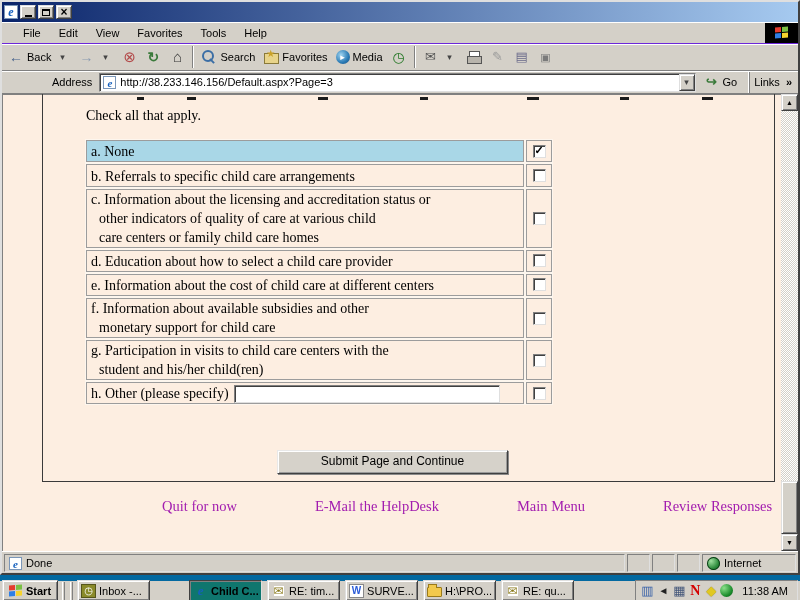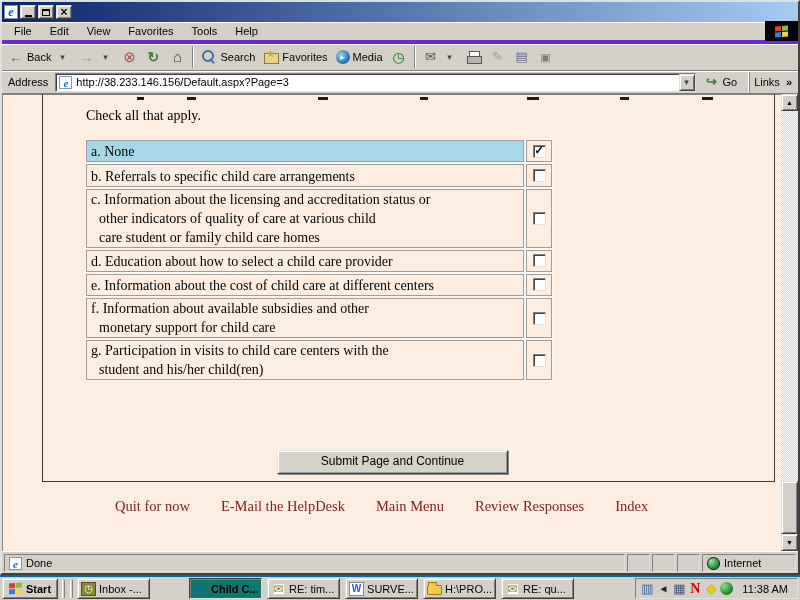--- a/index.html
+++ b/index.html
@@ -23,22 +23,22 @@
             justify-content:center; font-size:10px; color:#000; position:relative; }
   .min-glyph { width:7px; height:2px; background:#000; margin-top:7px; }
   .restore-glyph { width:8px; height:7px; border:1px solid #000; border-top-width:2px; background:#d4d0c8; position:relative; }
   .close-glyph { font-weight:bold; font-size:12px; line-height:10px; }
 
   .ie-e { font-family:"Liberation Serif",serif; font-style:italic; font-weight:bold;
           color:#1560bd; background:#fff; width:14px; height:14px; line-height:13px;
           text-align:center; font-size:12px; border:1px solid #7a96b8; display:inline-block; }
 
   
-  .menubar { height:22px; display:flex; align-items:center; padding-left:3px;
-             border-bottom:4px solid #6d28d9; box-shadow:0 1px 0 #fff inset; }
+  .menubar { height:22px; display:flex; align-items:center; padding-left:12px;
+             border-bottom:1px solid #6d28d9; box-shadow:0 1px 0 #fff inset; }
   .menu-item { padding:3px 9px; cursor:default; }
   .throbber { margin-left:auto; width:33px; height:20px; background:#000; display:flex;
               align-items:center; justify-content:center; }
   .winflag { display:grid; grid-template-columns:6px 6px; grid-template-rows:5px 5px; gap:1px; transform:skewY(-4deg); }
   .winflag i { display:block; }
   .winflag .q1{background:#e53c2e;} .winflag .q2{background:#7bc043;}
   .winflag .q3{background:#2e7fe5;} .winflag .q4{background:#f6d32d;}
 
   
   .toolbar { height:27px; display:flex; align-items:center; padding:1px 2px;
@@ -69,21 +69,21 @@
   .ico-print { position:relative; }
   .ico-print::before { content:""; position:absolute; left:3px; top:2px; width:9px; height:4px; background:#fff; border:1px solid #555; }
   .ico-print::after  { content:""; position:absolute; left:1px; top:7px; width:13px; height:6px; background:#b8b4ac; border:1px solid #555; }
   .ico-edit::before { content:"✎"; color:#9a9a9a; font-size:13px; }
   .ico-discuss::before { content:"▤"; color:#6a6a8a; font-size:13px; }
   .ico-msgr::before { content:"▣"; color:#7a7a7a; font-size:11px; }
 
   
   .addressbar { height:23px; display:flex; align-items:center; padding:1px 2px;
                 border-bottom:1px solid #808080; box-shadow:0 1px 0 #fff inset; }
-  .addr-label { padding:0 7px 0 4px; }
+  .addr-label { padding:0 7px 0 4px;margin-left:44px; }
   .addr-field { flex:1; height:19px; background:#fff; display:flex; align-items:center;
                 border:1px solid; border-color:#808080 #dfdfdf #dfdfdf #808080;
                 box-shadow: inset 1px 1px 0 #404040; padding-left:3px; }
   .addr-field .ie-e { width:13px; height:13px; line-height:12px; font-size:11px; }
   .addr-url { margin-left:4px; flex:1; white-space:nowrap; overflow:hidden; }
   .addr-dd { width:16px; height:17px; display:flex; align-items:center; justify-content:center; }
   .go-btn { display:flex; align-items:center; gap:3px; padding:0 8px; height:21px; }
   .ico-go::before { content:"↪"; color:#3a7a3a; font-weight:bold; font-size:13px; }
   .links-zone { display:flex; align-items:center; padding:0 4px; height:21px;
                 border-left:1px solid #808080; box-shadow:-1px 0 0 #fff; margin-left:4px; gap:6px; }
@@ -117,21 +117,21 @@
                box-shadow: inset 1px 1px 0 #404040; background:#fff;
                font:12px "Liberation Sans",sans-serif; padding:0 2px; }
 
   .submit-btn { position:absolute; left:275px; top:356px; width:231px; height:24px;
                 background:#d6d2ca; font:12px "Liberation Sans",sans-serif; text-align:center;
                 line-height:21px; border:1px solid; border-color:#e8e8e8 #404040 #404040 #e8e8e8;
                 box-shadow: inset 1px 1px 0 #fff, inset -1px -1px 0 #9a9a9a, 1px 1px 0 #8a8a8a; }
 
   .footer-links { position:absolute; left:0; right:17px; top:404px; display:flex;
                   padding-left:113px; gap:31px; }
-  .flink { font:14.5px "Liberation Serif",serif; color:#7f1d1d; text-decoration:none; white-space:nowrap; }
+  .flink { font:14.5px "Liberation Serif",serif; color:#a21caf; text-decoration:none; white-space:nowrap;margin-left:47px; }
 
   
   .sb { position:absolute; right:0; top:0; bottom:0; width:17px;
         background-color:#d4d0c8;
         background-image:
           linear-gradient(45deg,#fff 25%,transparent 25%,transparent 75%,#fff 75%),
           linear-gradient(45deg,#fff 25%,transparent 25%,transparent 75%,#fff 75%);
         background-size:2px 2px; background-position:0 0,1px 1px; }
   .sb-btn { position:absolute; left:0; width:17px; height:17px; display:flex; align-items:center;
             justify-content:center; font-size:7px; color:#000; }
@@ -144,21 +144,21 @@
                gap:2px; border-top:1px solid #fff; }
   .sb-pane { height:18px; display:flex; align-items:center; padding:0 4px; gap:4px; }
   .sb-left { flex:1; }
   .sb-mini { width:23px; }
   .sb-right { width:94px; }
   .globe { width:13px; height:13px; border-radius:50%;
            background:radial-gradient(circle at 4px 4px,#9fe09f,#2a8a3a 60%,#145a24);
            box-shadow: inset 0 0 0 1px #0a3a14; }
 
   
-  .taskbar { height:25px; background:#d4d0c8; border-top:2px solid #0369a1; display:flex;
+  .taskbar { height:25px; background:#d4d0c8; border-top:6px solid #0369a1; display:flex;
              align-items:center; padding:2px 2px; gap:3px; }
   .start-btn { height:21px; display:flex; align-items:center; gap:4px; padding:0 6px;
                font-weight:bold; font-size:11px; }
   .tb-grip { width:3px; height:18px; border-left:1px solid #fff; border-right:1px solid #808080; margin:0 1px; }
   .task-btn { width:73px; height:21px; display:flex; align-items:center; gap:3px; padding:0 3px;
               font-size:11px; overflow:hidden; white-space:nowrap; }
   .task-btn.active { border-color:#404040 #dfdfdf #dfdfdf #404040;
                      box-shadow: inset 1px 1px 0 #808080; background:#0f766e; font-weight:bold;margin-left:34px; }
   .task-btn .tlabel { overflow:hidden; text-overflow:clip; }
   .tico { width:15px; height:14px; flex:0 0 auto; display:inline-flex; align-items:center;
@@ -332,21 +332,21 @@
             </div>
             <div class="tcell cb" data-name="option-checkbox-cell">
               <span class="checkbox" data-name="option-checkbox"></span>
             </div>
           </div>
 
           <div class="trow" data-name="table-row">
             <div class="tcell text" data-name="option-label-cell">
               <span class="linewrap" data-name="option-label">
                 
-              <div class="tline" data-name="option-label-line">c. Information about the licensing and accreditation status or</div><div class="tline cont" data-name="option-label-line">other indicators of quality of care at various child</div><div class="tline cont" data-name="option-label-line">care student or family child care homes</div></span>
+              <div class="tline" data-name="option-label-line">c. Information about the licensing and accreditation status or</div><div class="tline cont" data-name="option-label-line">other indicators of quality of care at various child</div><div class="tline cont" data-name="option-label-line">care centers or family child care homes</div></span>
             </div>
             <div class="tcell cb" data-name="option-checkbox-cell">
               <span class="checkbox" data-name="option-checkbox"></span>
             </div>
           </div>
 
           <div class="trow" data-name="table-row">
             <div class="tcell text" data-name="option-label-cell">
               <span class="linewrap" data-name="option-label">
                 
@@ -383,20 +383,30 @@
             <div class="tcell text" data-name="option-label-cell">
               <span class="linewrap" data-name="option-label">
                 
               <div class="tline" data-name="option-label-line">g. Participation in visits to child care centers with the</div><div class="tline cont" data-name="option-label-line">student and his/her child(ren)</div></span>
             </div>
             <div class="tcell cb" data-name="option-checkbox-cell">
               <span class="checkbox" data-name="option-checkbox"></span>
             </div>
           </div>
 
+          <div class="trow" data-name="table-row">
+            <div class="tcell text" data-name="option-label-cell">
+              <span class="linewrap" data-name="option-label">
+                
+              <div class="tline" data-name="option-label-line">h. Other (please specify)</div></span><input type="text" class="win-input" data-name="other-specify-input" value="" style="">
+            </div>
+            <div class="tcell cb" data-name="option-checkbox-cell">
+              <span class="checkbox" data-name="option-checkbox"></span>
+            </div>
+          </div>
         </div>
 
       <div class="submit-btn" data-name="submit-button">Submit Page and Continue</div>
 
       <div class="footer-links" data-name="footer-links">
 
       <a class="flink" href="#" data-name="footer-link">Quit for now</a>
           <a class="flink" href="#" data-name="footer-link">E-Mail the HelpDesk</a>
           <a class="flink" href="#" data-name="footer-link">Main Menu</a>
           <a class="flink" href="#" data-name="footer-link">Review Responses</a>

